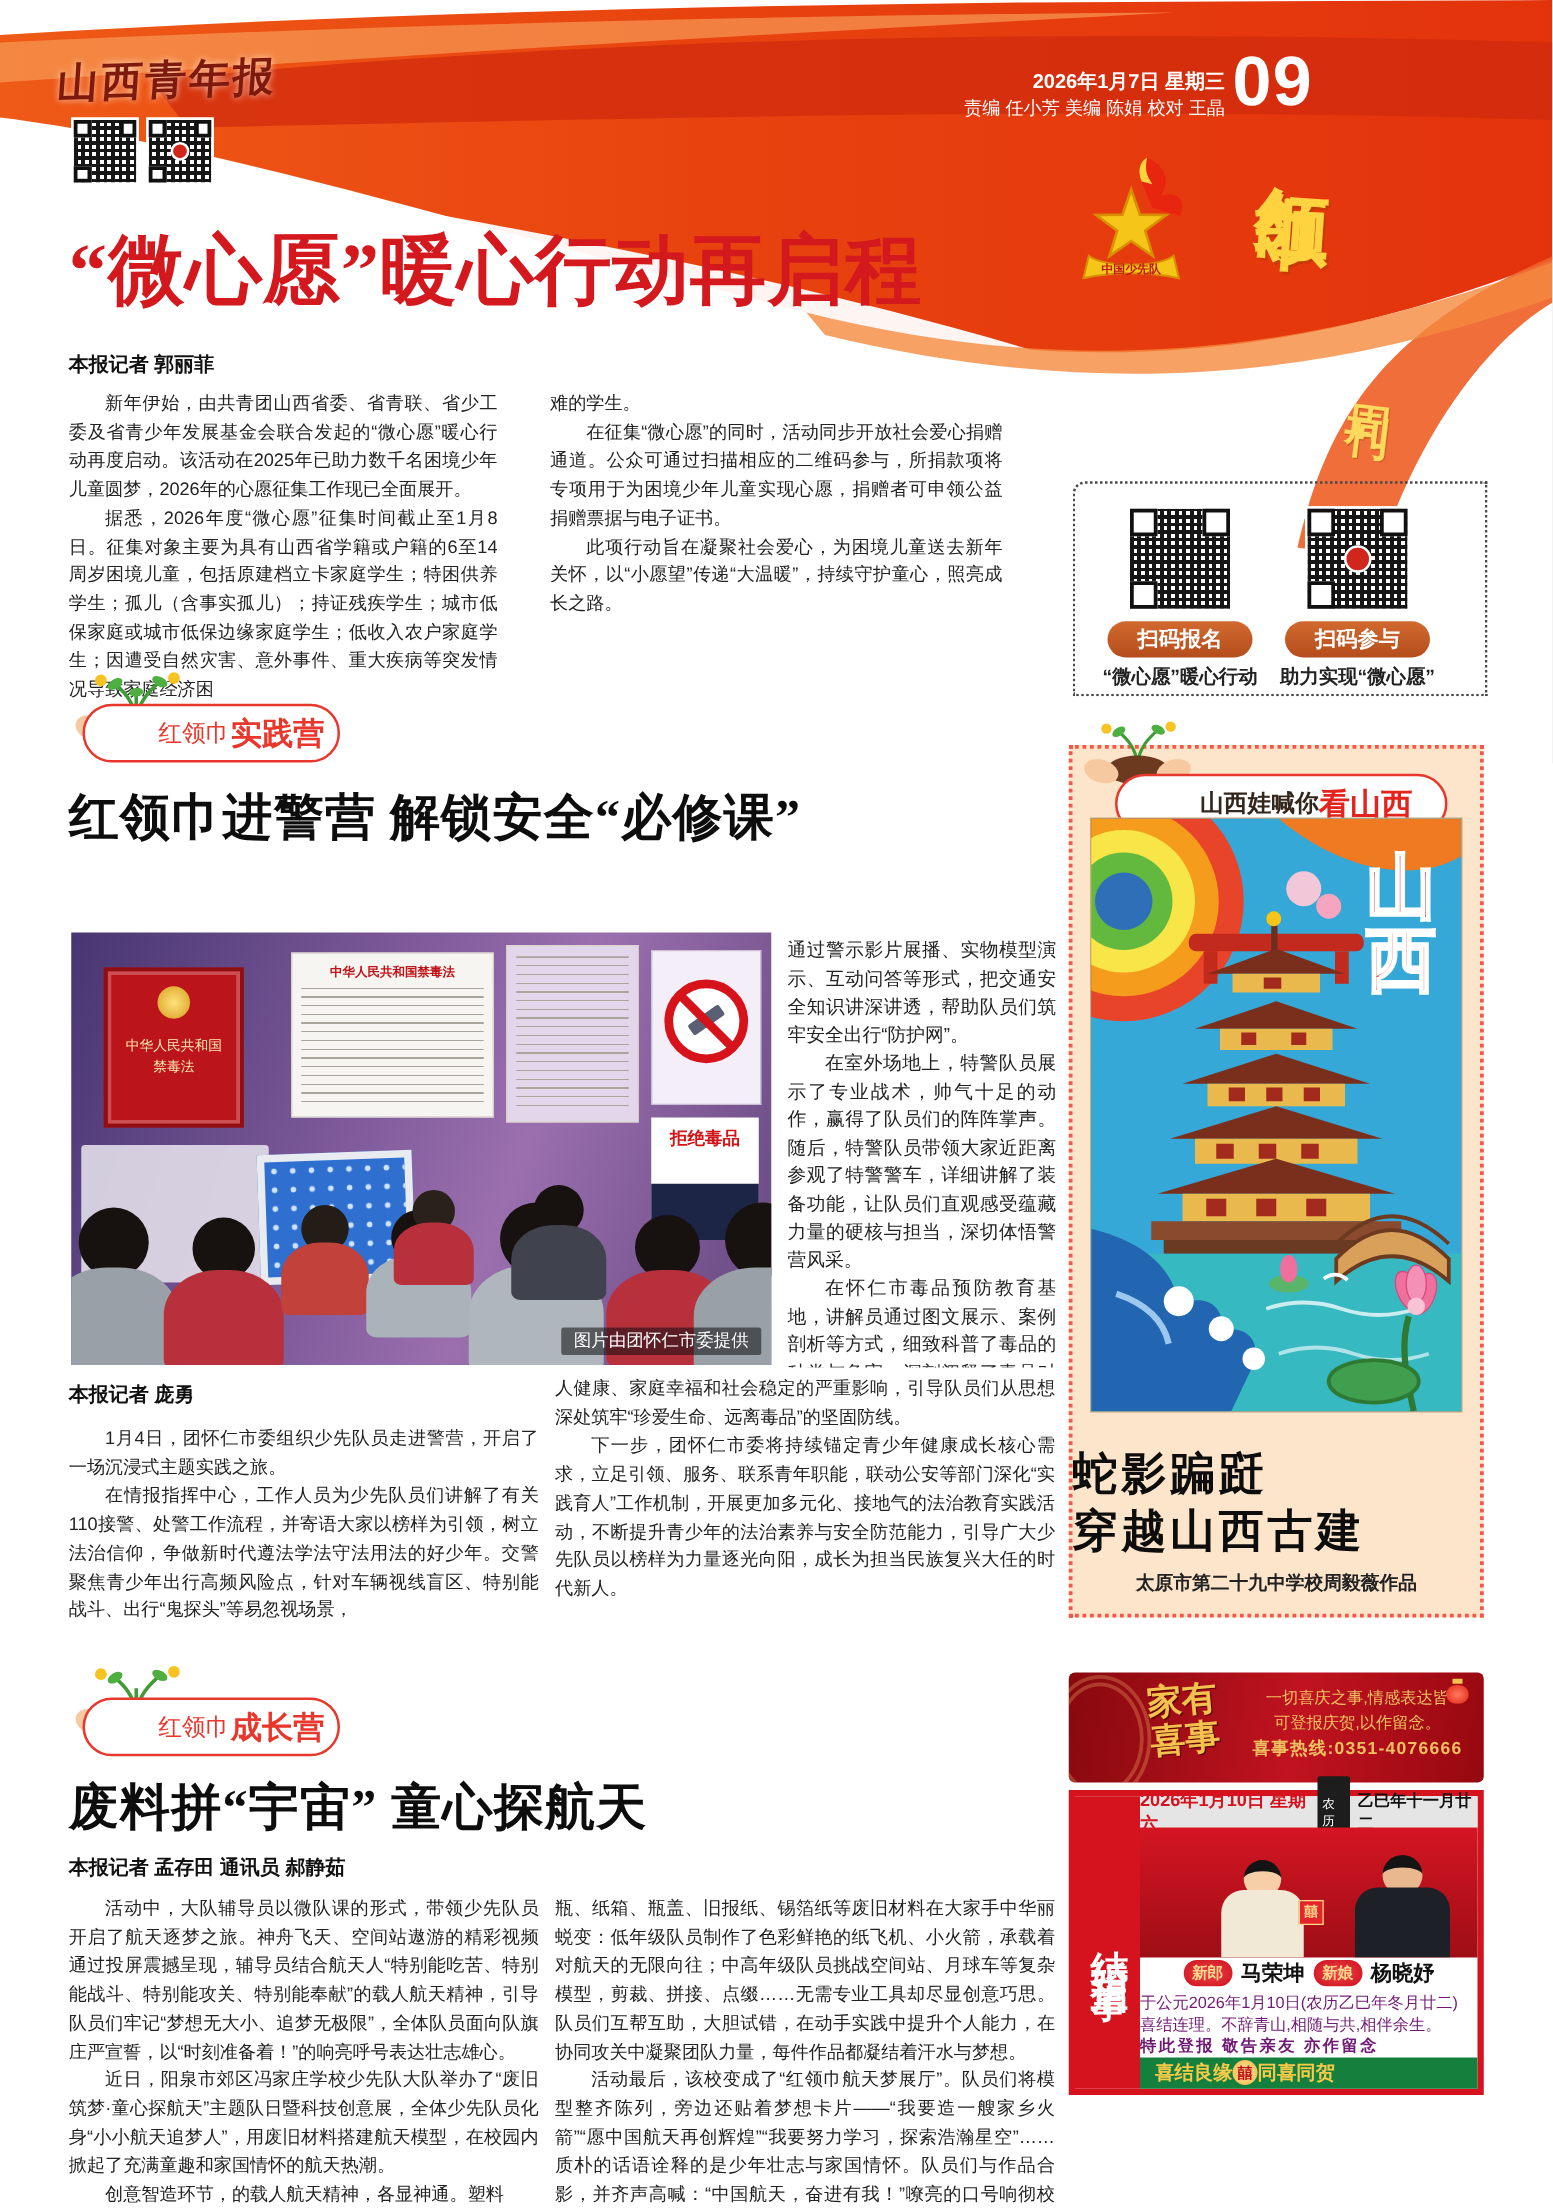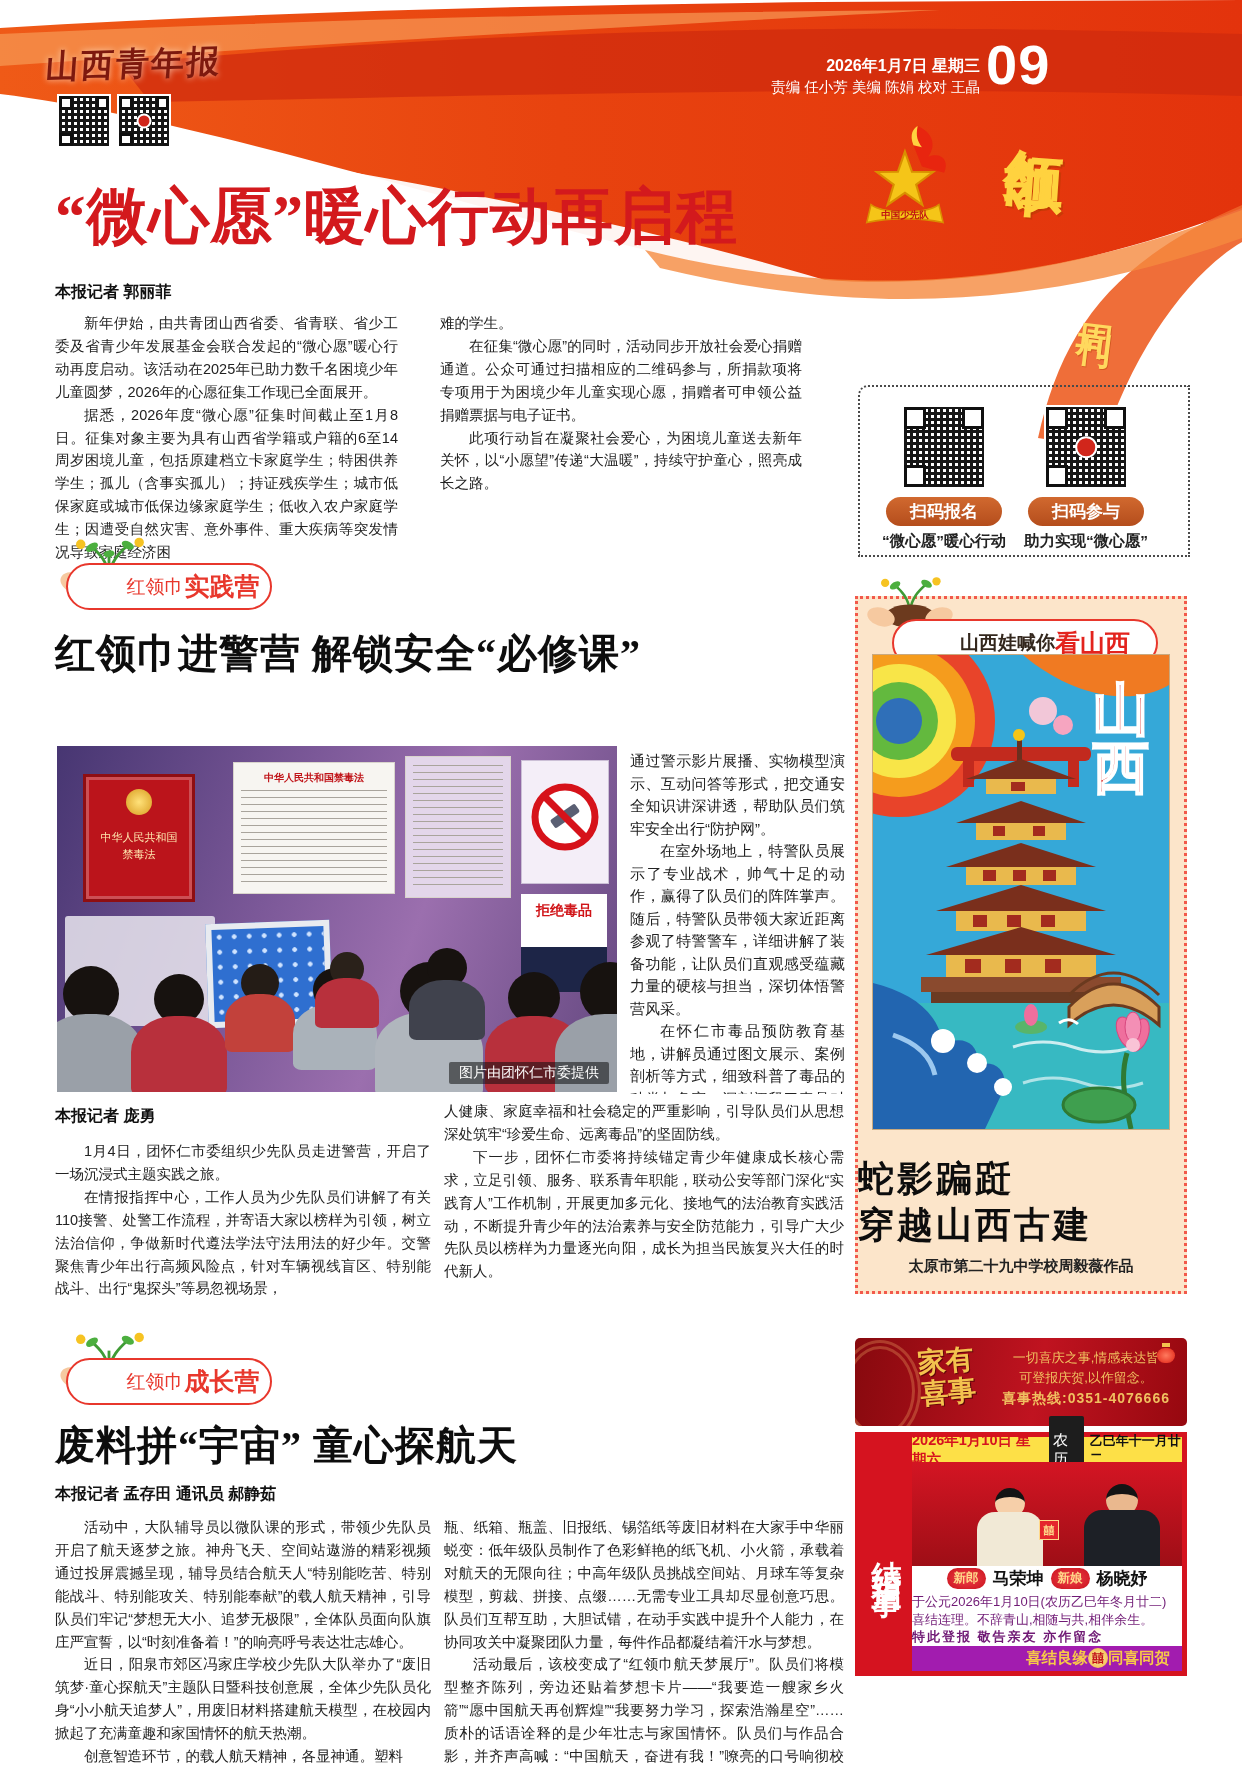--- a/index.html
+++ b/index.html
@@ -99,37 +99,37 @@
   .wbtxt .l3{font-size:14px;font-weight:bold;letter-spacing:1px}
   .lantern{position:absolute;right:12px;top:10px;width:18px;height:15px;background:radial-gradient(#ff7a5e,#e02214);
       border-radius:50% / 58%}
   .lantern::before{content:"";position:absolute;left:5px;top:-5px;width:8px;height:4px;background:#f3c24e}
   .wbox{position:absolute;left:855px;top:1432px;width:332px;height:244px;background:#fff;
       border:5px solid #d5131f;box-sizing:border-box}
   .wstrip{position:absolute;left:0;top:0;bottom:0;width:52px;background:#d5131f;display:flex;
       align-items:center;justify-content:center}
   .wstrip span{writing-mode:vertical-rl;text-orientation:upright;color:#fff;font-size:30px;font-weight:900;letter-spacing:9px}
   .wmain{position:absolute;left:52px;top:0;right:0;bottom:0;display:flex;flex-direction:column}
-  .wdate{height:25px;display:flex;align-items:center;justify-content:center;gap:6px;background:#fde047}
+  .wdate{height:25px;display:flex;align-items:center;justify-content:center;gap:6px;background:#e5e5e5}
   .wdate .wd{color:#d5131f;font-size:14.5px;font-weight:900}
-  .ltag{background:#1d1d1d;color:#fff;font-size:15px;padding:15px 4px;border-radius:2px}
+  .ltag{background:#1d1d1d;color:#fff;font-size:10px;padding:15px 4px;border-radius:2px}
   .lun{font-size:13px;font-weight:bold;color:#111}
   .wphoto{position:relative;height:106px;background:linear-gradient(#d41523,#9e0e16);overflow:hidden}
   .wp{position:absolute;bottom:0}
   .wp .phd{border-radius:50%;margin:0 auto}
   .wp .pbd{border-radius:18px 18px 0 0;margin-top:-6px}
   .xicard{position:absolute;width:18px;height:18px;background:#e5252c;border:1px solid #ffd98a;color:#ffd98a;
       font-size:11px;line-height:18px;text-align:center;font-weight:bold}
   .names{height:27px;display:flex;align-items:center;justify-content:center;gap:7px}
   .tagpill{background:radial-gradient(#f0404a,#c9121c);color:#ffd98a;font-size:12.5px;padding:2px 7px;
       border-radius:11px;font-weight:bold}
   .wname{font-size:17px;font-weight:900;color:#111}
   .wlines{flex:1;text-align:left;font-size:13px;color:#701a75;line-height:1.35;padding-top:1px}
   .wl3{letter-spacing:2px;font-weight:bold}
-  .wfoot{height:26px;background:#a21caf;display:flex;align-items:center;justify-content:flex-end;
+  .wfoot{height:26px;background:#15803d;display:flex;align-items:center;justify-content:flex-start;
       padding:0 12px;color:#f7c948;font-weight:900;font-size:15.5px}
   .xibadge{width:20px;height:20px;border-radius:50%;background:radial-gradient(#ffe9a8,#f0b43c);color:#c00d14;
       font-size:12px;line-height:20px;text-align:center;font-weight:bold}
 </style>
 </head>
 <body>
 
 <div class="page">
 
   <svg class="brush" viewBox="0 0 1242 470" aria-hidden="true">

